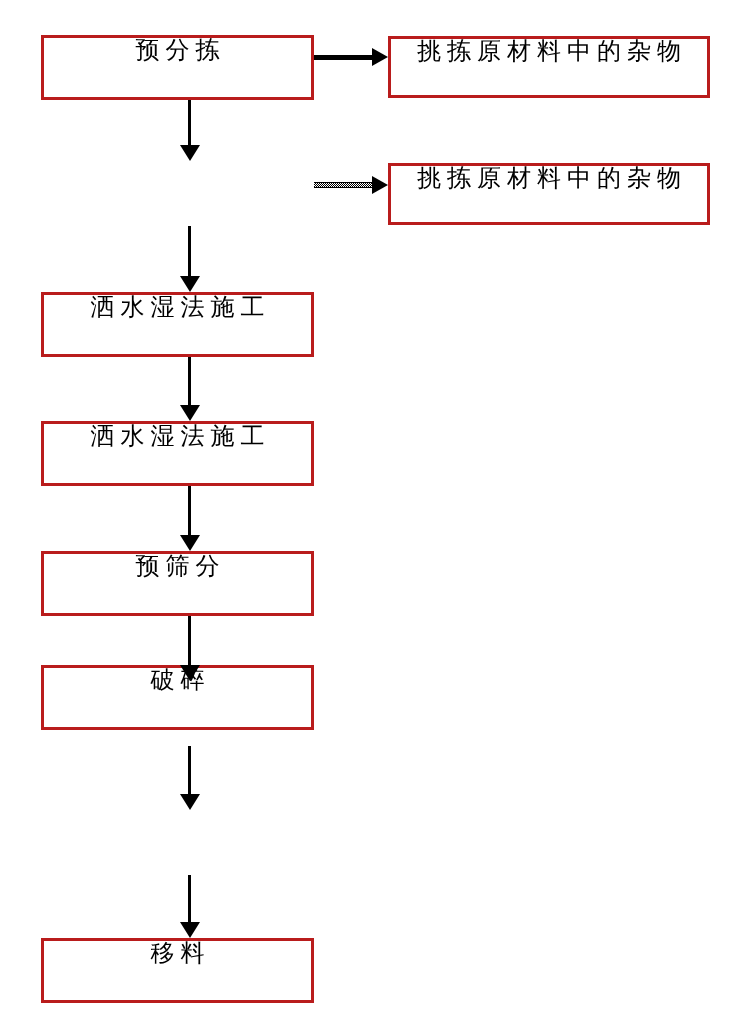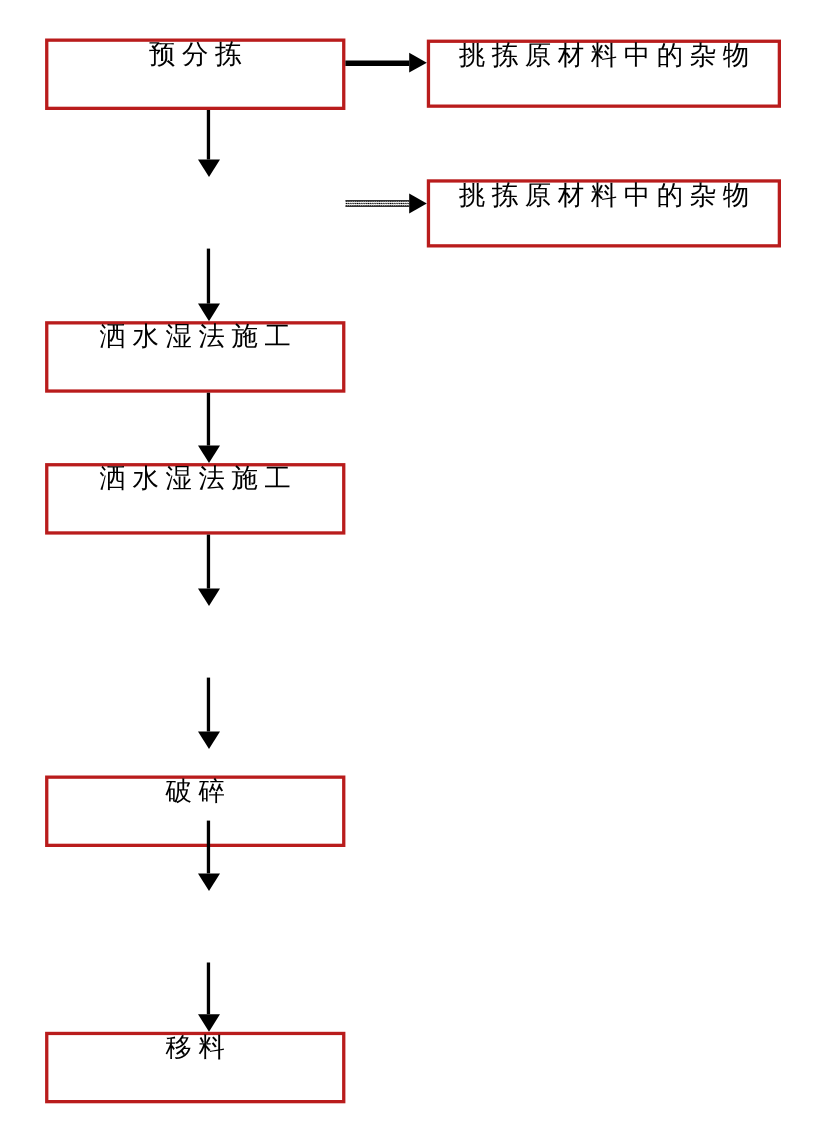--- a/index.html
+++ b/index.html
@@ -87,21 +87,24 @@
 
   <div class="flow-box step-box" style="top:35px">
       <span>预分拣</span>
     </div>
   <div class="flow-box step-box" style="top:292px">
       <span>洒水湿法施工</span>
     </div>
   <div class="flow-box step-box" style="top:421px">
       <span>洒水湿法施工</span>
     </div>
-  <div class="flow-box step-box" style="top:705px">
+  <div class="flow-box step-box" style="top:551px">
+      <span>预筛分</span>
+    </div>
+  <div class="flow-box step-box" style="top:665px">
       <span>破碎</span>
     </div>
   <div class="flow-box step-box" style="top:938px">
       <span>移料</span>
     </div>
 
   <div class="flow-box note-box" style="top:36px">
       <span>挑拣原材料中的杂物</span>
     </div>
   <div class="flow-box note-box" style="top:163px">

